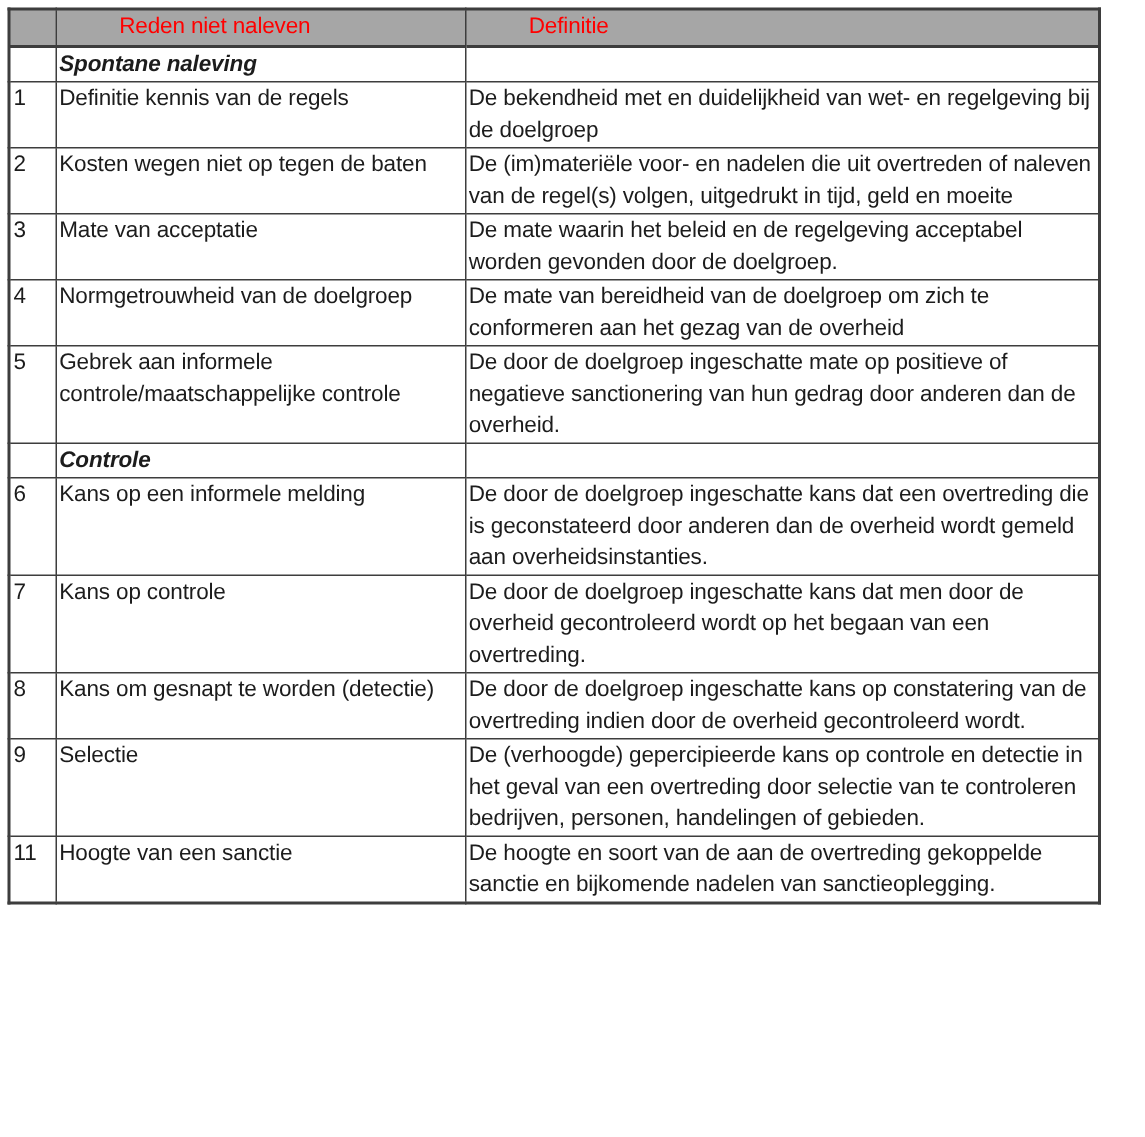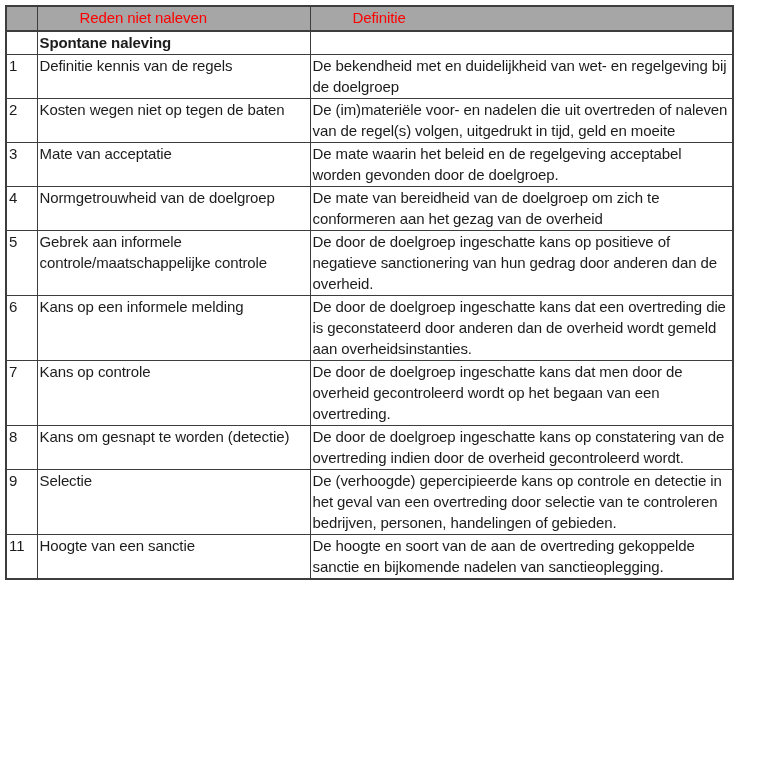--- a/index.html
+++ b/index.html
@@ -38,20 +38,21 @@
     color:var(--header-text);
     height:22px;
     border-bottom:2px solid var(--border);
     padding-left:42px;
   }
   .def-table tr.section td{
     height:21px;
   }
   .def-table td.section-label{
     font-weight:bold;
+    font-style:italic;
   }
 </style>
 </head>
 <body>
 
 <table class="def-table">
   <colgroup>
     <col class="c-num">
       <col class="c-reason">
       <col class="c-def">
@@ -85,23 +86,28 @@
       <td>De mate waarin het beleid en de regelgeving acceptabel worden gevonden door de doelgroep.</td>
     </tr>
     <tr>
       <td>4</td>
       <td>Normgetrouwheid van de doelgroep</td>
       <td>De mate van bereidheid van de doelgroep om zich te conformeren aan het gezag van de overheid</td>
     </tr>
     <tr>
       <td>5</td>
       <td>Gebrek aan informele controle/maatschappelijke controle</td>
-      <td>De door de doelgroep ingeschatte kans op positieve of negatieve sanctionering van hun gedrag door anderen dan de overheid.</td>
+      <td>De door de doelgroep ingeschatte mate op positieve of negatieve sanctionering van hun gedrag door anderen dan de overheid.</td>
     </tr>
 
+    <tr class="section">
+      <td></td>
+      <td class="section-label">Controle</td>
+      <td></td>
+    </tr>
 
     <tr>
       <td>6</td>
       <td>Kans op een informele melding</td>
       <td>De door de doelgroep ingeschatte kans dat een overtreding die is geconstateerd door anderen dan de overheid wordt gemeld aan overheidsinstanties.</td>
     </tr>
     <tr>
       <td>7</td>
       <td>Kans op controle</td>
       <td>De door de doelgroep ingeschatte kans dat men door de overheid gecontroleerd wordt op het begaan van een overtreding.</td>

